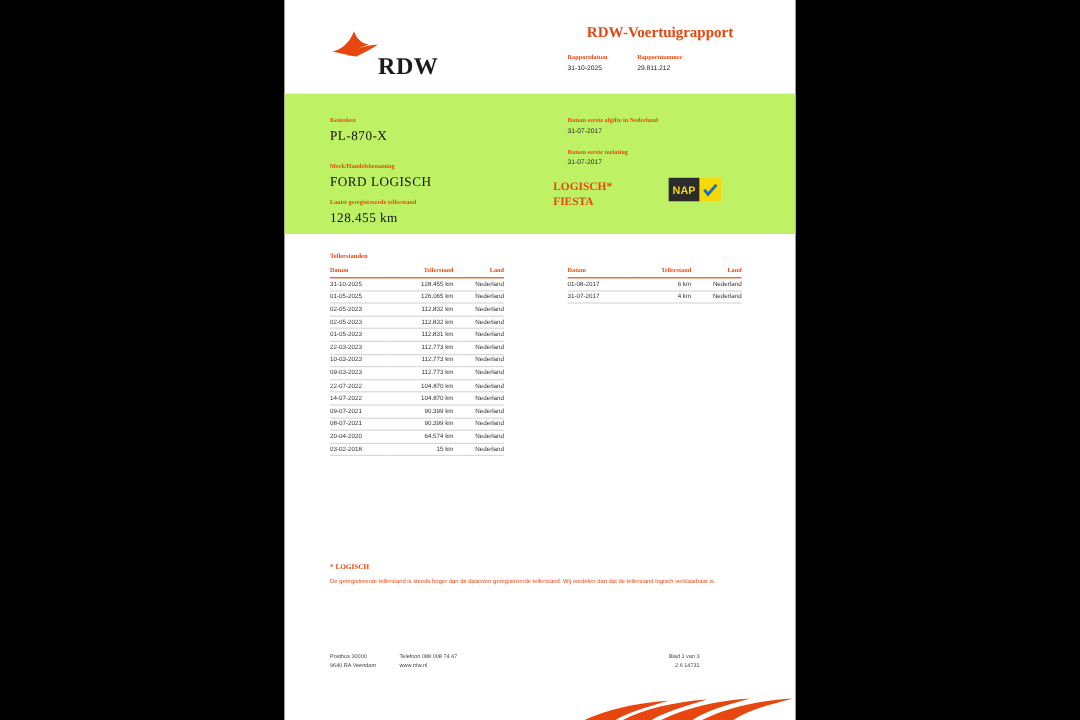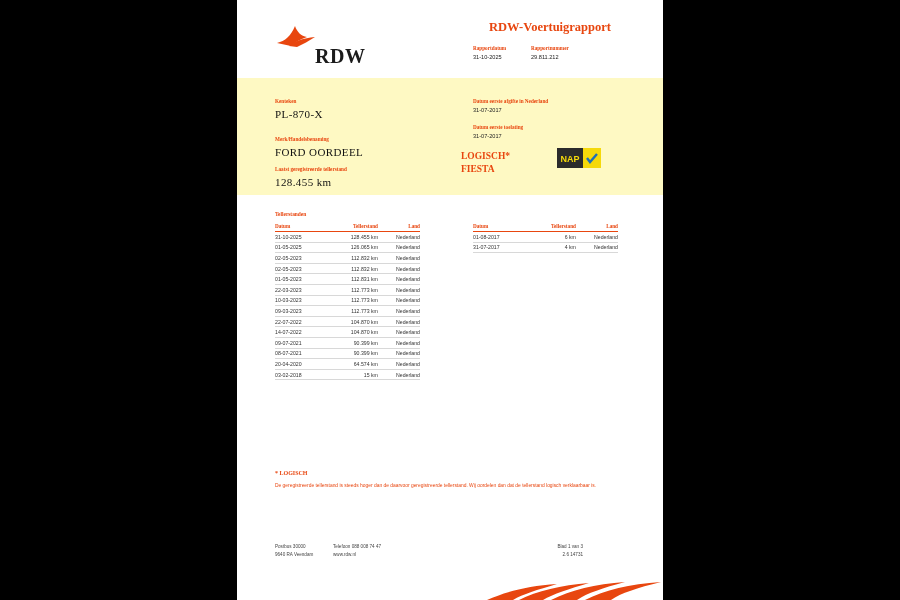--- a/index.html
+++ b/index.html
@@ -31,21 +31,21 @@
     font-size:5.2px;font-weight:bold;color:#e8460f;
     font-family:"Liberation Serif",serif;
   }
   .meta .val{font-size:5.6px;color:#222;margin-top:3px;}
   .meta .col{display:inline-block;vertical-align:top;}
   .meta .c1{width:58px;}
   .meta .c2{width:90px;}
 
   
   .band{
-    position:relative;background:#fef9c3;height:117px;
+    position:relative;background:#bef264;height:117px;
   }
   .band .lbl{
     font-size:5.2px;font-weight:bold;color:#e8460f;
     font-family:"Liberation Serif",serif;
   }
   .band .big{
     font-family:"Liberation Serif",serif;
     font-size:11px;color:#111;margin-top:4px;letter-spacing:.4px;
   }
   .band .val{font-size:5.6px;color:#222;margin-top:3px;}
@@ -128,21 +128,21 @@
       </div>
     </div>
   </div>
 
   <div class="band">
     <div class="b-left">
       <div class="lbl">Kenteken</div>
       <div class="big">PL-870-X</div>
       <div class="spacer18"></div>
       <div class="lbl">Merk/Handelsbenaming</div>
-      <div class="big">FORD OORDEEL</div>
+      <div class="big">FORD LOGISCH</div>
     </div>
 
     <div class="b-right">
       <div class="lbl">Datum eerste afgifte in Nederland</div>
       <div class="val">31-07-2017</div>
       <div style="height:11px"></div>
       <div class="lbl">Datum eerste toelating</div>
       <div class="val">31-07-2017</div>
     </div>
 

